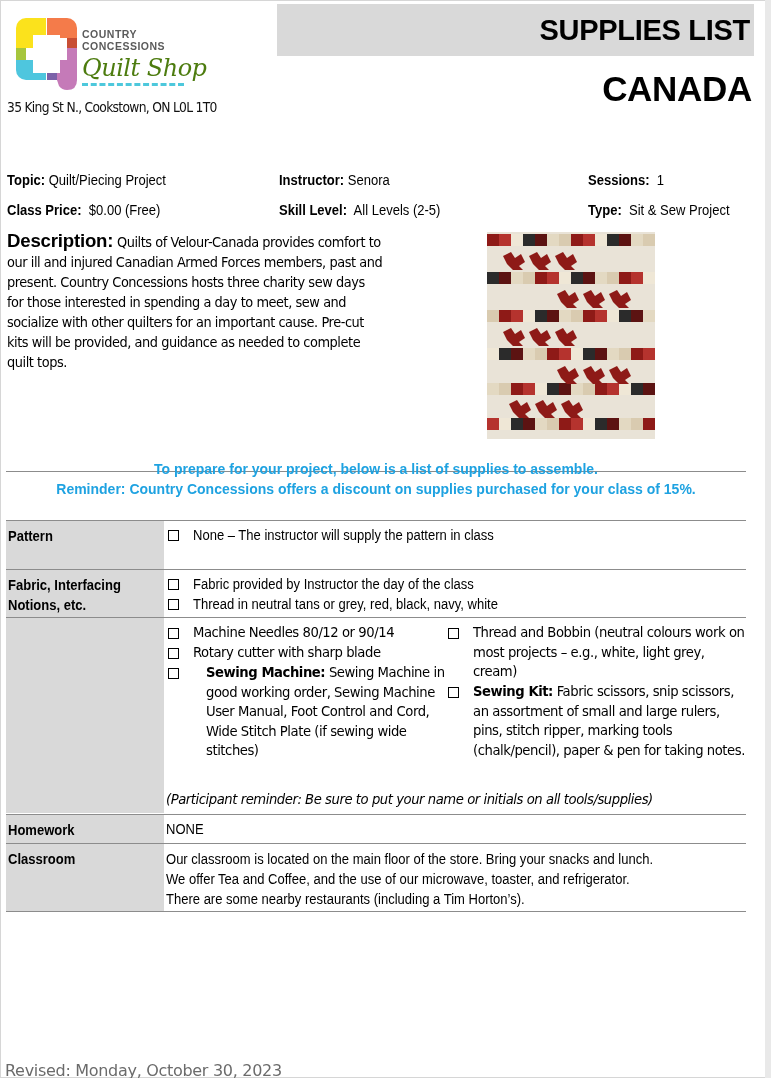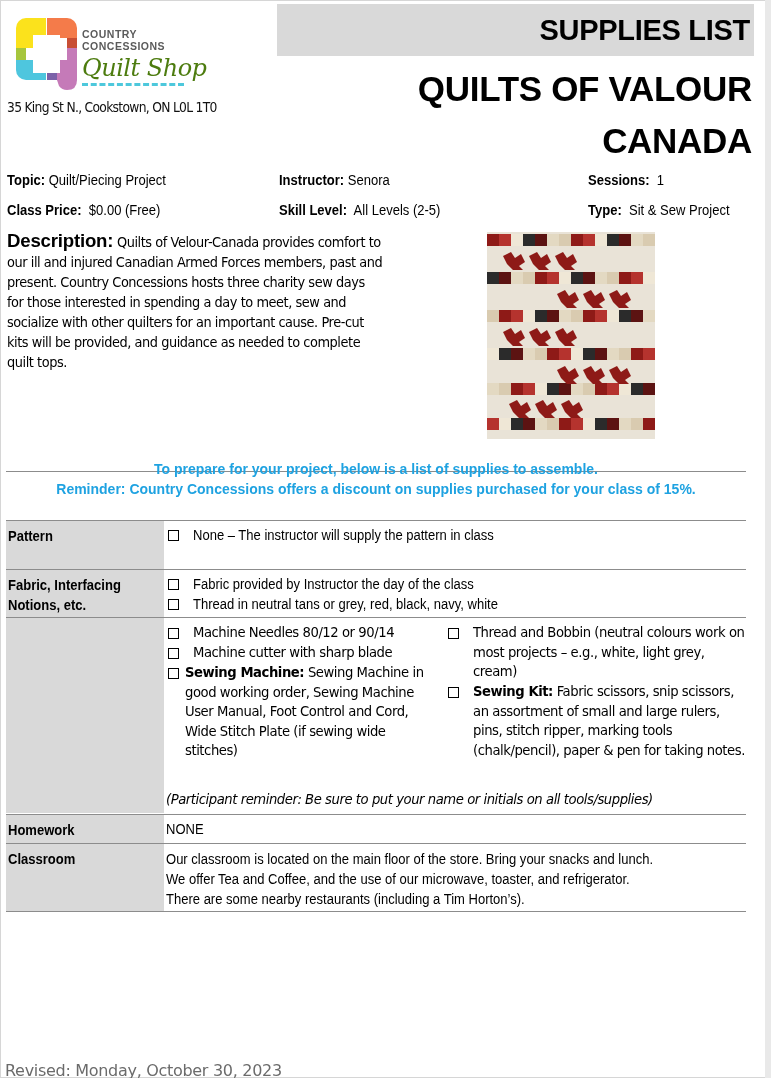--- a/index.html
+++ b/index.html
@@ -74,21 +74,20 @@
     <div class="logo-script">Quilt Shop</div>
     <div class="logo-dash"></div>
   </div>
 </div>
 <div class="address">35 King St N., Cookstown, ON L0L 1T0</div>
 
 <div class="title-band">
   <span class="title-band-text">SUPPLIES LIST</span>
 </div>
 <div class="main-title">
-  <div>QUILTS OF VALOUR</div>
   <div>CANADA</div>
 </div>
 
 <div class="meta" style="left:7px; top:172px;"><b>Topic:</b> <span>Quilt/Piecing Project</span></div>
 <div class="meta" style="left:279px; top:172px;"><b>Instructor:</b> <span>Senora</span></div>
 <div class="meta" style="left:588px; top:172px;"><b>Sessions:</b>&nbsp; <span>1</span></div>
 <div class="meta" style="left:7px; top:202px;"><b>Class Price:</b>&nbsp; <span>$0.00 (Free)</span></div>
 <div class="meta" style="left:279px; top:202px;"><b>Skill Level:</b>&nbsp; <span>All Levels (2-5)</span></div>
 <div class="meta" style="left:588px; top:202px;"><b>Type:</b>&nbsp; <span>Sit &amp; Sew Project</span></div>
 
@@ -227,23 +226,23 @@
   <div>Notions, etc.</div>
 </div>
 <div class="cb" style="left:168px; top:579px;"></div>
 <div class="item narrow" style="left:193px; top:575px;">Fabric provided by Instructor the day of the class</div>
 <div class="cb" style="left:168px; top:599px;"></div>
 <div class="item narrow" style="left:193px; top:595px;">Thread in neutral tans or grey, red, black, navy, white</div>
 
 <div class="cb" style="left:168px; top:628px;"></div>
 <div class="item" style="left:193px; top:623px; width:250px;">Machine Needles 80/12 or 90/14</div>
 <div class="cb" style="left:168px; top:648px;"></div>
-<div class="item" style="left:193px; top:643px; width:250px;">Machine cutter with sharp blade</div>
+<div class="item" style="left:193px; top:643px; width:250px;">Rotary cutter with sharp blade</div>
 <div class="cb" style="left:168px; top:668px;"></div>
-<div class="item" style="left:185px; top:663px; width:252px;"><b>Sewing Machine:</b><span> Sewing Machine in good working order, Sewing Machine User Manual, Foot Control and Cord, Wide Stitch Plate (if sewing wide stitches)</span></div>
+<div class="item" style="left:206px; top:663px; width:252px;"><b>Sewing Machine:</b><span> Sewing Machine in good working order, Sewing Machine User Manual, Foot Control and Cord, Wide Stitch Plate (if sewing wide stitches)</span></div>
 
 <div class="cb" style="left:448px; top:628px;"></div>
 <div class="item" style="left:473px; top:623px; width:278px;">Thread and Bobbin (neutral colours work on most projects – e.g., white, light grey, cream)</div>
 <div class="cb" style="left:448px; top:687px;"></div>
 <div class="item" style="left:473px; top:682px; width:278px;"><b>Sewing Kit:</b><span> Fabric scissors, snip scissors, an assortment of small and large rulers, pins, stitch ripper, marking tools (chalk/pencil), paper &amp; pen for taking notes.</span></div>
 
 <div class="italic-note">(Participant reminder: Be sure to put your name or initials on all tools/supplies)</div>
 
 <div class="row-label" style="top:820px;">Homework</div>
 <div class="item narrow" style="left:166px; top:820px;">NONE</div>

